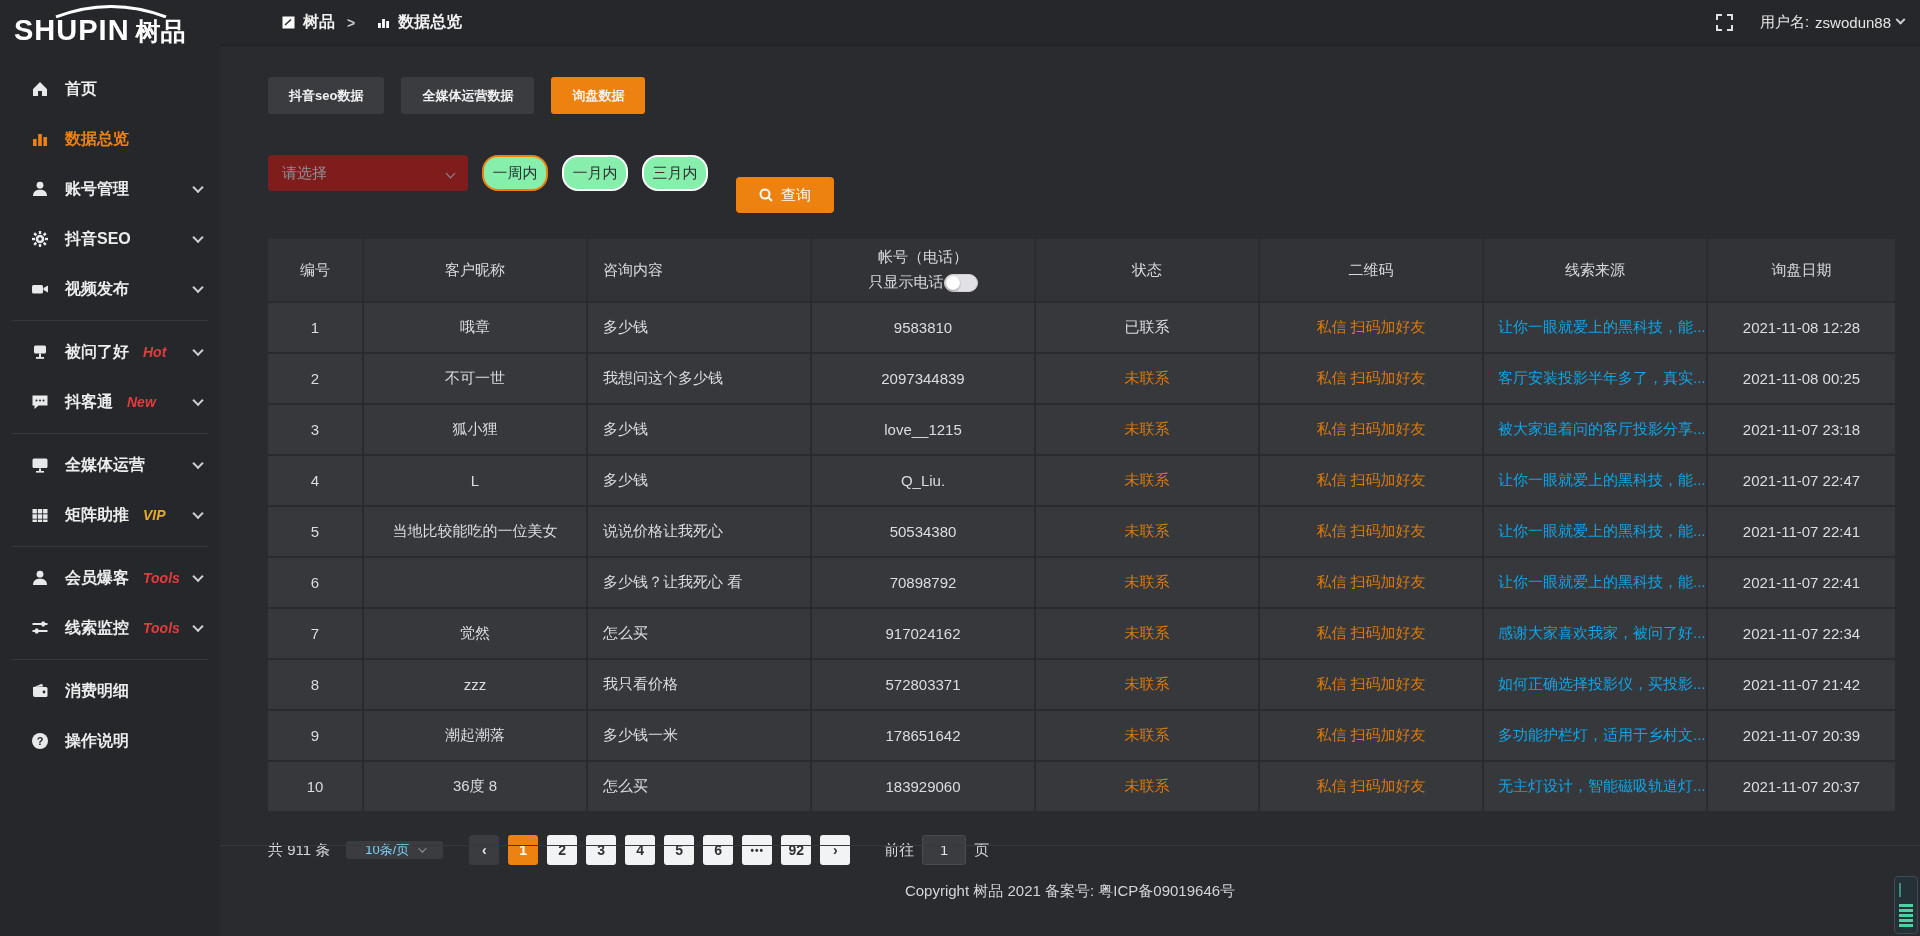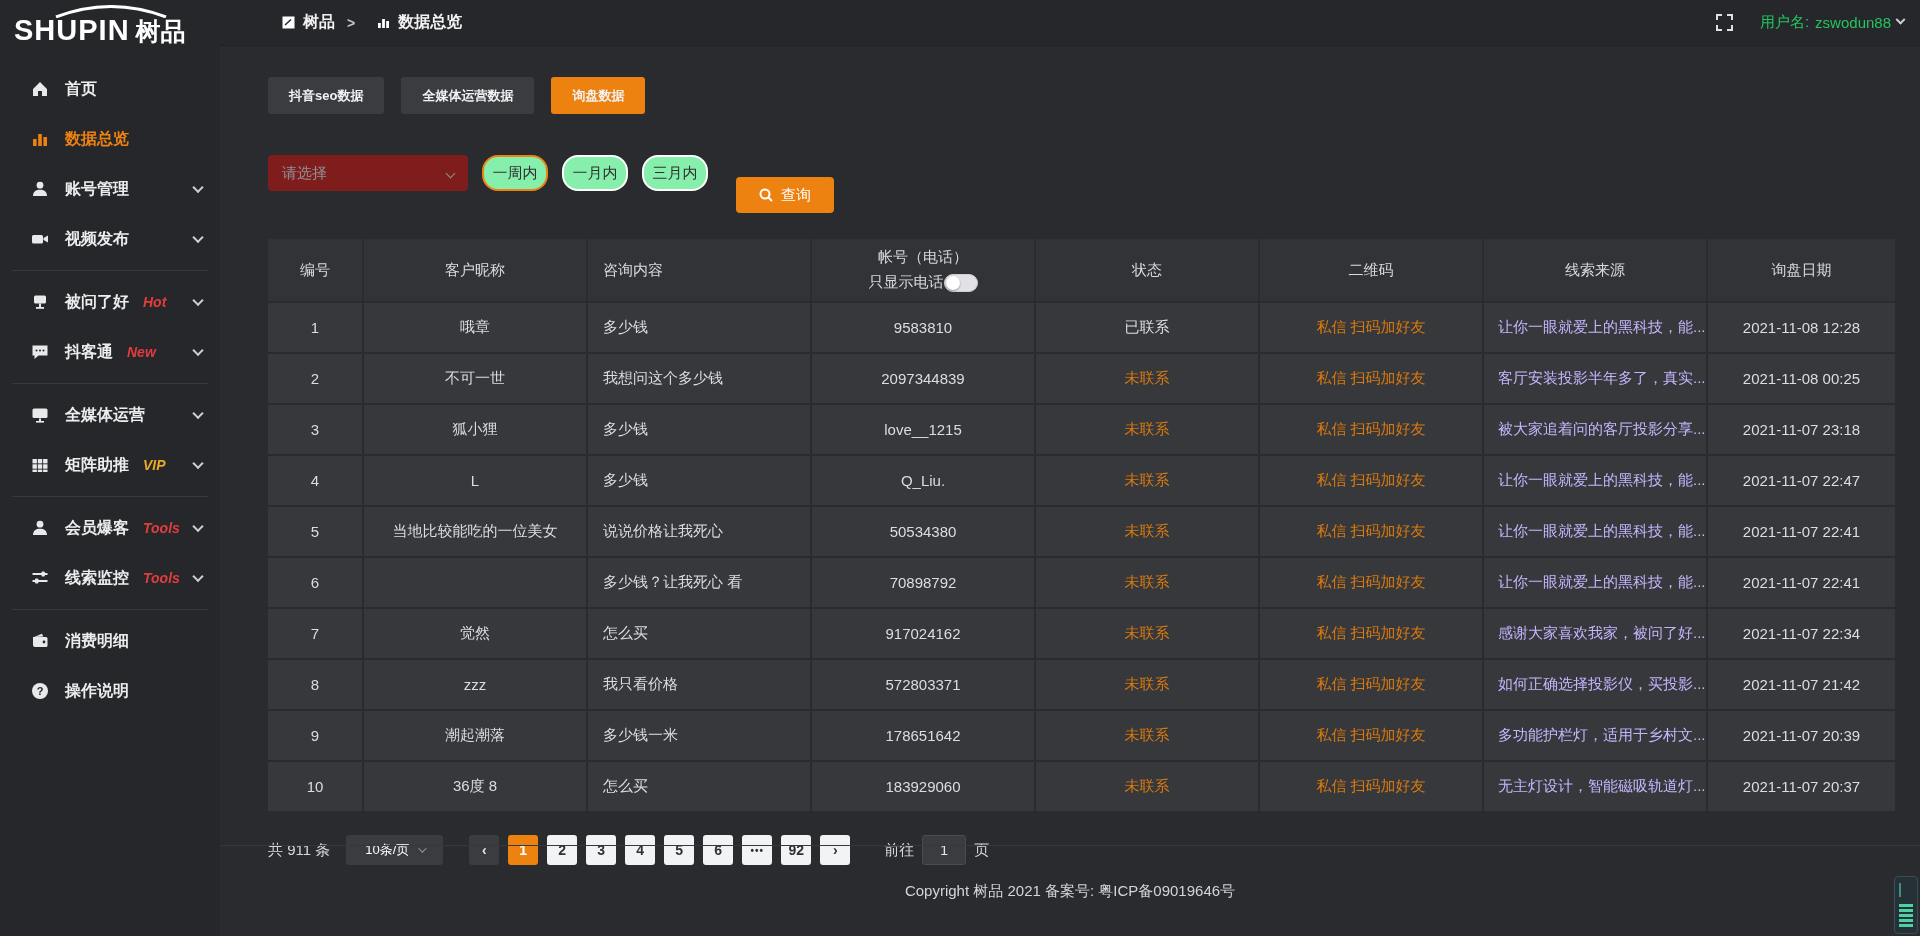--- a/index.html
+++ b/index.html
@@ -29,21 +29,21 @@
           transform:translateY(-70%) rotate(45deg); }
   .mdiv { border:0; border-top:1px solid #37383c; margin:6px 12px; }
 
   
   .topbar { position:absolute; left:220px; top:0; right:0; height:46px; background:#26272b;
             border-bottom:1px solid #202125; display:flex; align-items:center; padding:0 16px 0 62px; }
   .crumb { display:flex; align-items:center; gap:8px; font-size:16px; font-weight:600; color:#f2f2f3; }
   .crumb .sep { color:#c9cacc; font-size:14px; margin:0 4px; }
   .tb-right { margin-left:auto; display:flex; align-items:center; gap:26px; }
   .fs-btn { width:18px; height:18px; display:flex; align-items:center; cursor:pointer; color:#dfe0e2; }
-  .user { display:flex; align-items:center; gap:6px; font-size:15px; color:#22c55e; cursor:pointer; }
+  .user { display:flex; align-items:center; gap:6px; font-size:15px; color:#e5e5e5; cursor:pointer; }
   .user .chev { position:static; transform:rotate(45deg) translate(-2px,-2px); width:7px; height:7px; }
 
   
   .content { position:absolute; left:220px; top:47px; right:0; bottom:0; background:#2a2b2f; padding-left:48px; }
   .tabs { margin-top:30px; display:flex; }
   .tab { height:37px; padding:0 21px; margin-right:17px; display:flex; align-items:center;
          background:#3a3c40; color:#f2f2f3; font-size:13px; font-weight:600; border-radius:3px; cursor:pointer; }
   .tab.active { background:#ee8211; }
 
   .filters { margin-top:19px; display:flex; align-items:center; }
@@ -67,29 +67,29 @@
   .th.left { align-items:flex-start; padding-left:15px; }
   .toggle-line { display:flex; align-items:center; gap:0; margin-top:6px;justify-content:flex-end; }
   .switch { width:34px; height:18px; border-radius:9px; background:#e2e2e6; position:relative; cursor:pointer;
             border:1px solid #cfcfd4; }
   .switch .knob { position:absolute; left:1px; top:1px; width:14px; height:14px; border-radius:50%;
                   background:#fff; box-shadow:0 1px 2px rgba(0,0,0,.35); }
   .td { background:#36383c; height:49px; display:flex; align-items:center; justify-content:center;
         font-size:15px; color:#dcdde0; overflow:hidden; }
   .td.left { justify-content:flex-start; padding:0 15px; }
   .td.orange { color:#d9790f; }
-  .td.src { justify-content:flex-start; padding:0 14px; color:#c4b5fd; white-space:nowrap; }
+  .td.src { justify-content:flex-start; padding:0 14px; color:#0ea5e9; white-space:nowrap; }
   .td.status { color:#d9790f; }
   .td.status.contacted { color:#dcdde0; }
 
   
   .pagination { margin-top:24px; display:flex; align-items:center; font-size:15px; color:#d6d7d9; }
-  .pg-size { width:97px; height:30px; margin-left:16px; background:#3a3c40; border-radius:3px;
+  .pg-size { width:97px; height:18px; margin-left:16px; background:#3a3c40; border-radius:3px;
              display:flex; align-items:center; justify-content:center; gap:9px; font-size:13px;
-             color:#ffffff; cursor:pointer; }
+             color:#7dd3fc; cursor:pointer; }
   .pg-size .chev { position:static; transform:rotate(45deg) translateY(-2px); width:6px; height:6px;
                    border-color:#9a9b9e; border-width:1.5px; }
   .pg-btn { min-width:30px; height:30px; margin-left:9px; border-radius:3px; display:flex; align-items:center;
             justify-content:center; font-size:14px; font-weight:600; cursor:pointer; }
   .pg-prev { background:#3a3c40; color:#e3e4e6; margin-left:26px; }
   .pg-num, .pg-next, .pg-ell { background:#f2f3f5; color:#2f3133; }
   .pg-num.active { background:#ee8211; color:#fff; }
   .pg-ell { font-size:10px; letter-spacing:1px; }
   .goto { display:flex; align-items:center; gap:8px; margin-left:34px; font-size:15px; }
   .goto input { width:44px; height:30px; background:#3a3c40; border:1px solid #4a4c50; border-radius:3px;
@@ -144,20 +144,40 @@
       <span class="ic">
           <svg width="18" height="18" viewBox="0 0 18 18" fill="currentColor">
             <circle cx="9" cy="5.2" r="3.4"></circle>
             <path d="M2 16 C2 11.6 5 9.8 9 9.8 S16 11.6 16 16 Z"></path>
           </svg>
         </span>
       <span class="lbl">账号管理</span>
       <span class="chev"></span>
     </div>
 
+    <div class="mi">
+      <span class="ic">
+          <svg width="18" height="18" viewBox="0 0 18 18">
+            <g stroke="currentColor" stroke-width="2.4">
+              <line x1="9" y1="1" x2="9" y2="4"></line>
+              <line x1="9" y1="14" x2="9" y2="17"></line>
+              <line x1="1" y1="9" x2="4" y2="9"></line>
+              <line x1="14" y1="9" x2="17" y2="9"></line>
+              <line x1="3.2" y1="3.2" x2="5.3" y2="5.3"></line>
+              <line x1="12.7" y1="12.7" x2="14.8" y2="14.8"></line>
+              <line x1="3.2" y1="14.8" x2="5.3" y2="12.7"></line>
+              <line x1="12.7" y1="5.3" x2="14.8" y2="3.2"></line>
+            </g>
+            <circle cx="9" cy="9" r="4.3" fill="currentColor"></circle>
+            <circle cx="9" cy="9" r="1.7" fill="#26272b"></circle>
+          </svg>
+        </span>
+      <span class="lbl">抖音SEO</span>
+      <span class="chev"></span>
+    </div>
 
     <div class="mi">
       <span class="ic">
           <svg width="18" height="18" viewBox="0 0 18 18" fill="currentColor">
             <rect x="1" y="5" width="11" height="8.5" rx="1.5"></rect>
             <path d="M12.5 8 L17 5.5 V12.5 L12.5 10 Z"></path>
           </svg>
         </span>
       <span class="lbl">视频发布</span>
       <span class="chev"></span>

